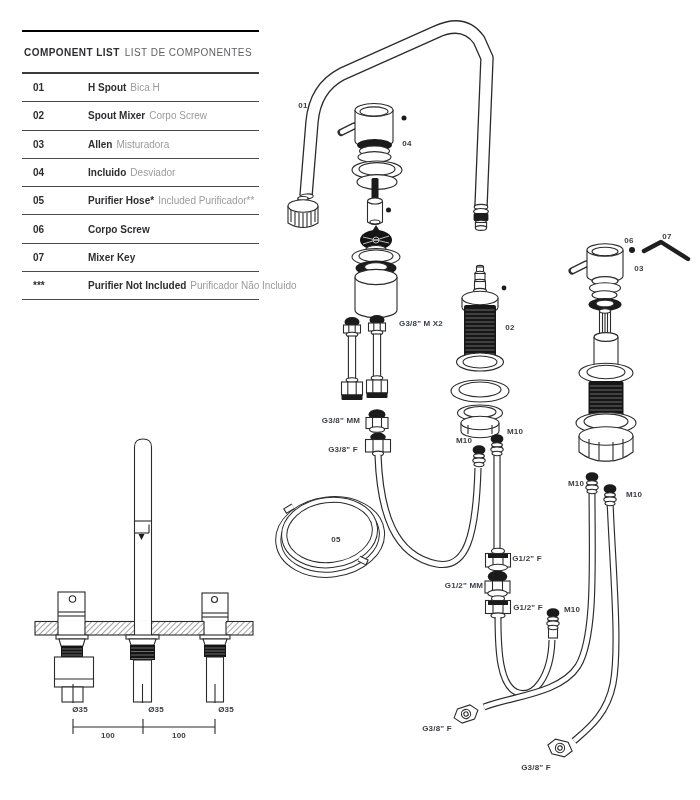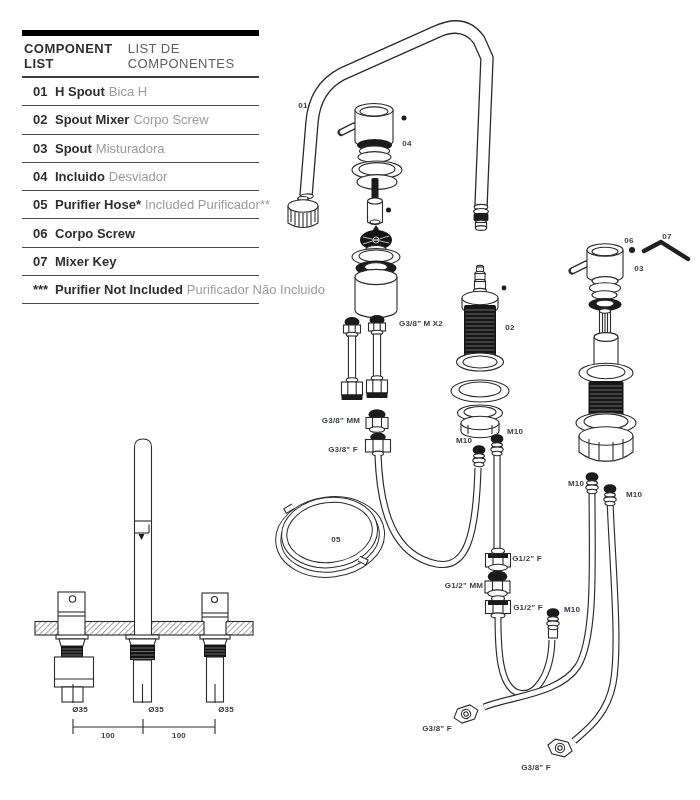--- a/index.html
+++ b/index.html
@@ -1,26 +1,26 @@
 <!DOCTYPE html>
 <html><head>
 <meta charset="utf-8">
 <style>
   html,body{margin:0;padding:0;background:#fff;}
   #page{position:relative;width:700px;height:800px;background:#fff;overflow:hidden;
         font-family:"Liberation Sans", sans-serif;}
   
-  .clist{position:absolute;left:22px;top:30px;width:237px;border-top:6px solid #000000;font-size:13px;}
+  .clist{position:absolute;left:22px;top:30px;width:237px;border-top:2px solid #000000;font-size:10px;}
   .clist-title{display:flex;gap:5px;align-items:center;height:40px;border-bottom:2px solid #3c3c3c;
                padding-left:2px;letter-spacing:.45px;}
   .t-en{font-weight:bold;color:#2e2e32;}
   .t-pt{color:#5f5f63;}
   .crow{display:flex;height:27.3px;align-items:center;border-bottom:1px solid #4a4a4a;}
   .cnum{width:22px;padding-left:11px;font-weight:bold;color:#2e2e32;flex:none;}
-  .cen{font-weight:bold;color:#2e2e32;margin-right:4px;white-space:nowrap;}
+  .cen{font-weight:bold;color:#2e2e32;margin-right:4px;white-space:nowrap;margin-left:33px;}
   .cpt{color:#9b9b9b;white-space:nowrap;}
   
   .lbl{position:absolute;font-size:8px;font-weight:bold;color:#383d47;white-space:nowrap;
        transform:translate(-50%,-50%);letter-spacing:.2px;}
   
   .s {stroke:#2b2b2b;stroke-width:1.1;fill:none;}
   .sw{stroke:#2b2b2b;stroke-width:1.1;fill:#fff;}
   .sd{stroke:none;fill:#1b1b1b;}
   .thread{stroke:#909090;stroke-width:.7;fill:none;}
   .tubeD{stroke:#2b2b2b;fill:none;}
@@ -42,21 +42,21 @@
       <span class="cen">H Spout</span>
       <span class="cpt">Bica H</span>
     </div>
     <div class="crow">
       <span class="cnum">02</span>
       <span class="cen">Spout Mixer</span>
       <span class="cpt">Corpo Screw</span>
     </div>
     <div class="crow">
       <span class="cnum">03</span>
-      <span class="cen">Spout</span>
+      <span class="cen">Allen</span>
       <span class="cpt">Misturadora</span>
     </div>
     <div class="crow">
       <span class="cnum">04</span>
       <span class="cen">Incluido</span>
       <span class="cpt">Desviador</span>
     </div>
     <div class="crow">
       <span class="cnum">05</span>
       <span class="cen">Purifier Hose*</span>

